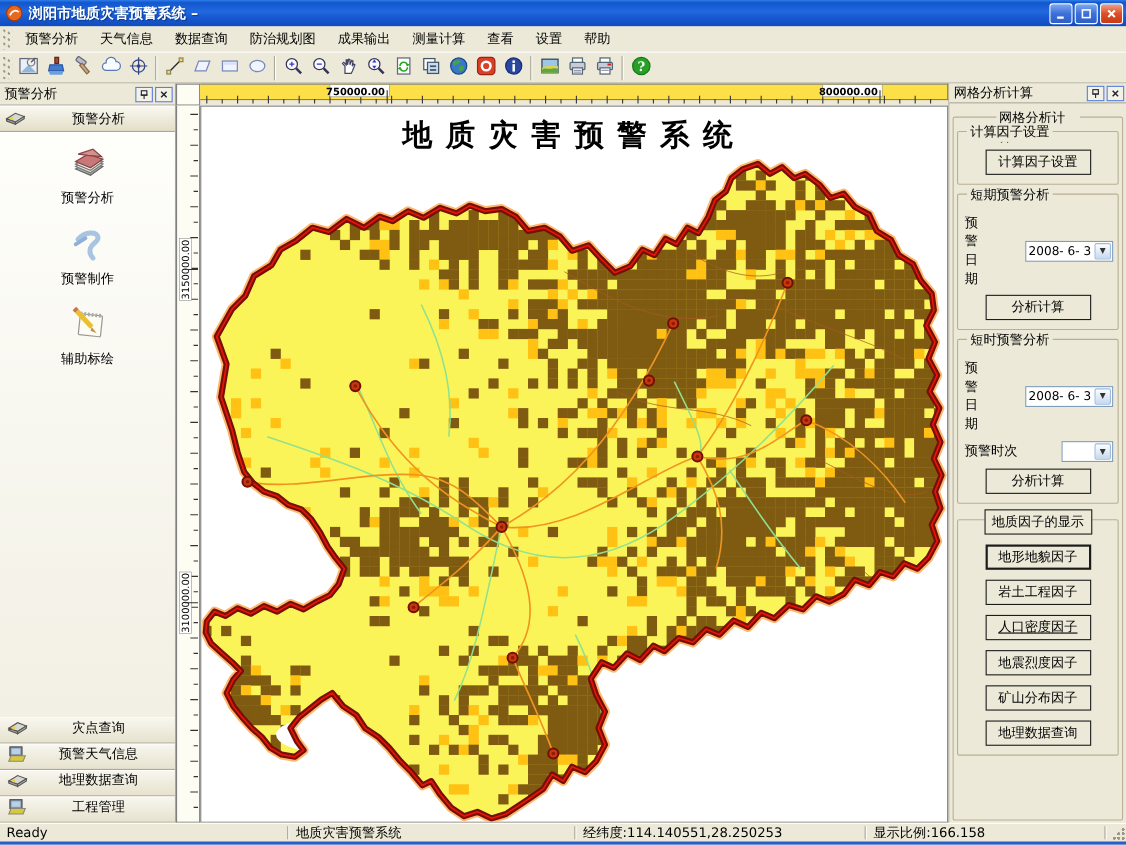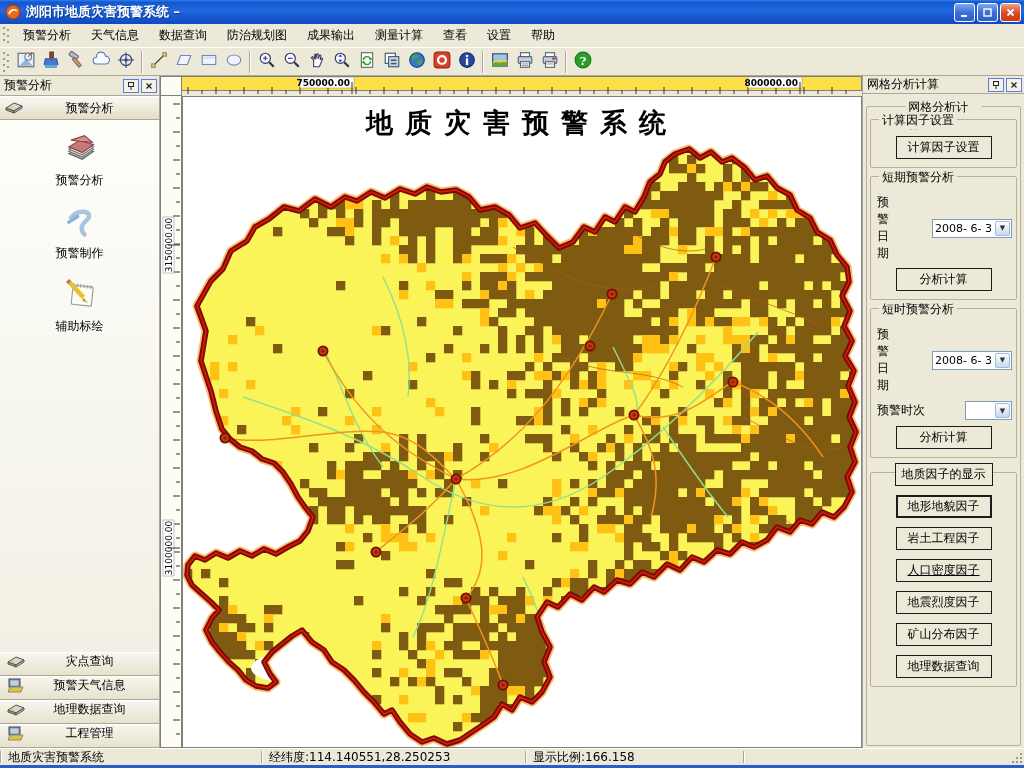--- a/index.html
+++ b/index.html
@@ -2508,20 +2508,21 @@
                 <button class="xp-button" style="margin-top: 9px;">地理数据查询</button>
               </div>
           </div>
 
         </div>
       </div>
     </div>
   </div>
 
   <div class="statusbar">
+      <div class="sb-cell" style="width: 261px;">Ready</div>
       <div class="sb-sep"></div>
       <div class="sb-cell" style="width: 259px;">地质灾害预警系统</div>
       <div class="sb-sep"></div>
       <div class="sb-cell" style="width: 262px;">经纬度:114.140551,28.250253</div>
       <div class="sb-sep"></div>
       <div class="sb-cell" style="width: 216px;">显示比例:166.158</div>
       <div class="sb-sep"></div>
       <div class="sb-grip"></div>
     </div>
 </div>

